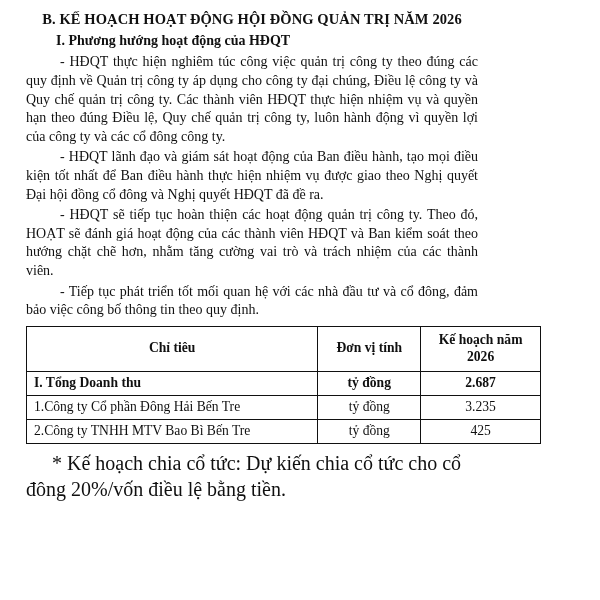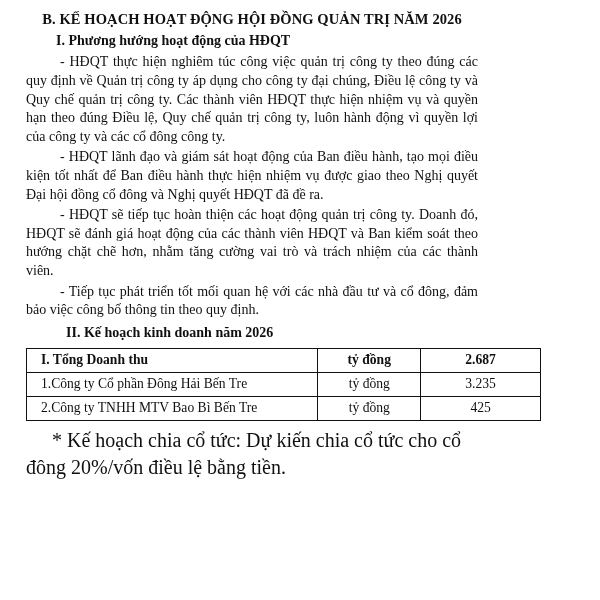--- a/index.html
+++ b/index.html
@@ -60,21 +60,21 @@
     text-indent: 26px;
   }
   table.plan {
     border-collapse: collapse;
     margin: 6px auto 2px auto;
     width: 515px;
     font-size: 13.6px;
   }
   table.plan td {
     border: 1px solid #111;
-    padding: 3px 14px;
+    padding: 3px 7px;
     line-height: 1.25;
     vertical-align: middle;
   }
   table.plan .c-head {
     text-align: center;
     font-weight: bold;
     padding: 5px 6px;
   }
   table.plan .c-left {
     text-align: left;
@@ -102,32 +102,36 @@
 <body>
 
 <div class="page">
 
   <div class="heading-b">B. KẾ HOẠCH HOẠT ĐỘNG HỘI ĐỒNG QUẢN TRỊ NĂM 2026</div>
 
   <div class="heading-sub">I. Phương hướng hoạt động của HĐQT</div>
 
   <p class="para">- HĐQT thực hiện nghiêm túc công việc quản trị công ty theo đúng các quy định về Quản trị công ty áp dụng cho công ty đại chúng, Điều lệ công ty và Quy chế quản trị công ty. Các thành viên HĐQT thực hiện nhiệm vụ và quyền hạn theo đúng Điều lệ, Quy chế quản trị công ty, luôn hành động vì quyền lợi của công ty và các cổ đông công ty.</p>
   <p class="para">- HĐQT lãnh đạo và giám sát hoạt động của Ban điều hành, tạo mọi điều kiện tốt nhất để Ban điều hành thực hiện nhiệm vụ được giao theo Nghị quyết Đại hội đồng cổ đông và Nghị quyết HĐQT đã đề ra.</p>
-  <p class="para">- HĐQT sẽ tiếp tục hoàn thiện các hoạt động quản trị công ty. Doanh đó, HĐQT sẽ đánh giá hoạt động của các thành viên HĐQT và Ban kiểm soát theo hướng chặt chẽ hơn, nhằm tăng cường vai trò và trách nhiệm của các thành viên.</p>
+  <p class="para">- HĐQT sẽ tiếp tục hoàn thiện các hoạt động quản trị công ty. Theo đó, HOẠT sẽ đánh giá hoạt động của các thành viên HĐQT và Ban kiểm soát theo hướng chặt chẽ hơn, nhằm tăng cường vai trò và trách nhiệm của các thành viên.</p>
   <p class="para">- Tiếp tục phát triển tốt mối quan hệ với các nhà đầu tư và cổ đông, đảm bảo việc công bố thông tin theo quy định.</p>
 
-  <div class="heading-sub2">II. Kế hoạch kinh doanh năm 2026</div>
 
   <table class="plan">
     <colgroup>
       <col class="col1">
         <col class="col2">
         <col class="col3">
     </colgroup>
     <tbody>
+      <tr>
+        <td class="c-head">Chỉ tiêu</td>
+        <td class="c-head">Đơn vị tính</td>
+        <td class="c-head">Kế hoạch năm 2026</td>
+      </tr>
       <tr>
         <td class="c-left bold">I. Tổng Doanh thu</td>
         <td class="c-center bold">tỷ đồng</td>
         <td class="c-center bold">2.687</td>
       </tr>
       <tr>
         <td class="c-left">1.Công ty Cổ phần Đông Hải Bến Tre</td>
         <td class="c-center">tỷ đồng</td>
         <td class="c-center">3.235</td>
       </tr>

